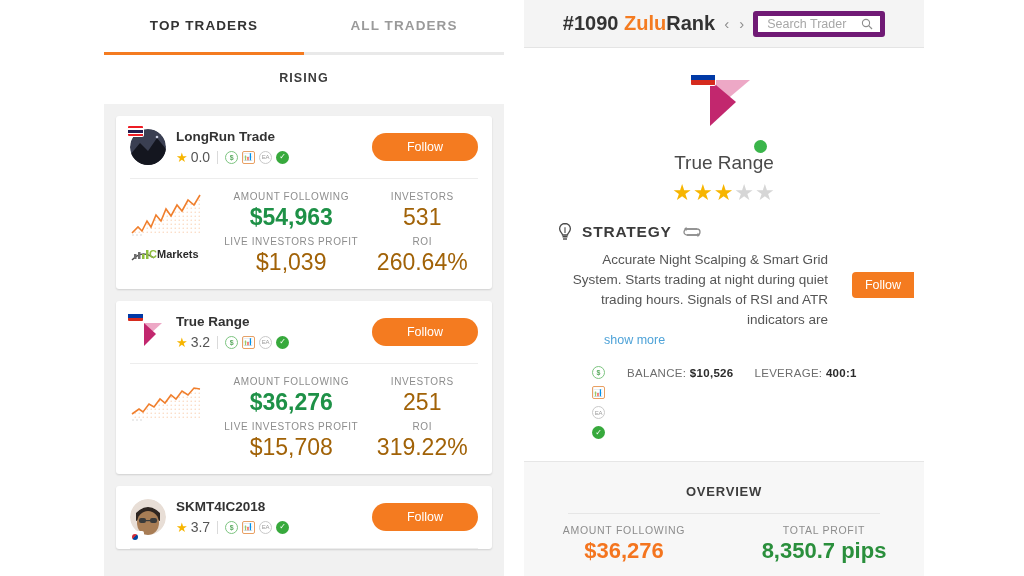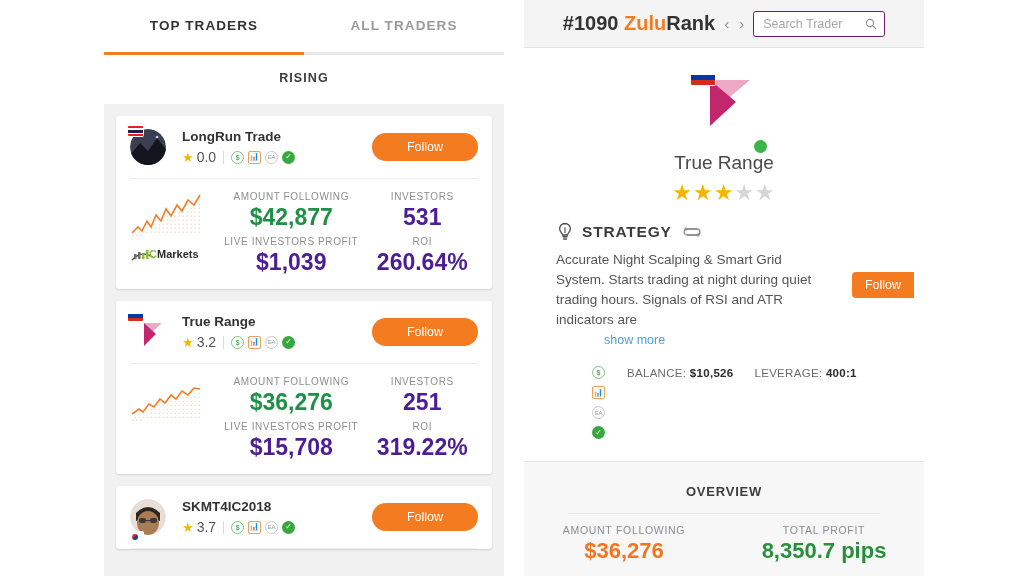--- a/index.html
+++ b/index.html
@@ -30,21 +30,21 @@
   .tc-head{display:flex;align-items:center;height:62px;border-bottom:1px solid #ededed;}
   .avatar{position:relative;width:36px;height:36px;border-radius:50%;flex:0 0 36px;overflow:visible;}
   .avatar .ball{width:36px;height:36px;border-radius:50%;overflow:hidden;}
   .flagbadge{position:absolute;left:-2px;top:-3px;width:15px;height:10px;border-radius:1px;overflow:hidden;box-shadow:0 0 0 1px #fff;}
   .flag-th{background:linear-gradient(#ed1c24 0 20%,#fff 20% 35%,#241d4f 35% 65%,#fff 65% 80%,#ed1c24 80% 100%);}
   .flag-ru{background:linear-gradient(#fff 0 33%,#0039a6 33% 66%,#d52b1e 66% 100%);}
   .flag-kr{background:#fff;position:relative;}
   .flag-kr:after{content:"";position:absolute;left:4px;top:2px;width:6px;height:6px;border-radius:50%;
      background:linear-gradient(135deg,#cd2e3a 50%,#0047a0 50%);}
 
-  .tc-name-block{margin-left:16px;flex:1;}
+  .tc-name-block{margin-left:10px;flex:1;}
   .tc-name{font-size:13.5px;font-weight:700;color:#333;line-height:16px;}
   .tc-rate-row{display:flex;align-items:center;margin-top:4px;}
   .star{color:#f7b500;font-size:13px;margin-right:3px;line-height:1;}
   .rate-val{font-size:14px;color:#555;margin-right:7px;}
   .sep{width:1px;height:13px;background:#dadada;margin-right:7px;}
   .badges{display:flex;align-items:center;gap:4px;}
   .bd{width:13px;height:13px;border-radius:50%;display:flex;align-items:center;justify-content:center;
       font-size:7px;line-height:1;box-sizing:border-box;}
   .bd-dollar{border:1px solid #7cc47f;color:#5aa95f;font-weight:700;}
   .bd-chart{border:1px solid #e9a063;color:#ef7f1a;border-radius:2px;font-size:8px;}
@@ -58,30 +58,30 @@
   .follow-btn{width:106px;height:28px;border-radius:14px;background:#f47b20;color:#fff;border:none;
       font-size:12.5px;font-family:inherit;cursor:pointer;display:flex;align-items:center;justify-content:center;}
 
   .tc-body{display:flex;padding:8px 0 12px;}
   .spark-col{flex:0 0 86px;display:flex;flex-direction:column;justify-content:flex-start;padding-top:4px;}
   .spark{width:78px;height:46px;}
   .broker-logo{margin-top:6px;width:80px;height:20px;}
   .stat-col{flex:1;text-align:center;}
   .stat-col.mid{flex:1.35;}
   .stat-label{font-size:10px;letter-spacing:.6px;color:#8d8d8d;margin-top:4px;}
-  .stat-big{font-size:23px;color:#4c1d95;font-weight:700;line-height:30px;}
+  .stat-big{font-size:23px;color:#a16207;font-weight:400;line-height:30px;}
   .stat-big.green{color:#1e9147;font-weight:700;}
 
   
   .right-panel{position:absolute;left:524px;top:0;width:400px;height:576px;background:#fff;}
   .rp-header{height:47px;background:#f4f4f4;border-bottom:1px solid #e4e4e4;display:flex;align-items:center;justify-content:center;gap:8px;}
   .rank{font-size:20px;font-weight:700;color:#333;}
   .rank .zulu{color:#f47b20;}
   .navarrow{color:#8d8d8d;font-size:15px;cursor:pointer;padding:0 1px;}
-  .searchbox{width:132px;height:26px;border:1px solid #701a75;background:#fff;border-radius:3px;
+  .searchbox{width:132px;height:26px;border:5px solid #701a75;background:#fff;border-radius:3px;
      display:flex;align-items:center;padding:0 7px;box-sizing:border-box;}
   .searchbox input{border:none;outline:none;flex:1;font-size:12.5px;color:#555;font-family:inherit;background:transparent;min-width:0;}
   .searchbox input::placeholder{color:#a7a7a7;}
   .mag{width:12px;height:12px;flex:0 0 12px;}
 
   .profile{padding-top:18px;text-align:center;position:relative;}
   .big-ava{position:relative;width:72px;height:72px;margin:0 auto;}
   .tr-logo{position:absolute;left:8px;top:6px;width:58px;height:58px;}
   .ru-badge{position:absolute;left:3px;top:4px;width:24px;height:15px;border-radius:1px;
      background:linear-gradient(#fff 0 33%,#0039a6 33% 66%,#d52b1e 66% 100%);box-shadow:0 0 0 1px #fff;}
@@ -90,21 +90,21 @@
   .prof-stars{margin-top:6px;font-size:22px;letter-spacing:1px;}
   .prof-stars .on{color:#f7b500;}
   .prof-stars .off{color:#d6d6d6;}
 
   .strategy-head{display:flex;align-items:center;margin:16px 0 0 32px;}
   .bulb{width:18px;height:20px;margin-right:8px;}
   .strategy-title{font-size:15.5px;font-weight:700;letter-spacing:.8px;color:#3b3b3b;}
   .cycle{width:20px;height:14px;margin-left:10px;}
 
   .strategy-body{position:relative;margin:8px 32px 0 32px;}
-  .strategy-text{font-size:13.5px;line-height:20px;color:#555;width:272px;}
+  .strategy-text{font-size:13.5px;line-height:20px;color:#555;width:272px;text-align:right;}
   .showmore{color:#4fa3d8;font-size:12.5px;margin-top:3px;display:inline-block;cursor:pointer;margin-left:48px;}
   .follow-sq{position:absolute;right:-22px;top:22px;width:62px;height:26px;background:#f47b20;color:#fff;
      border:none;border-radius:4px 0 0 4px;font-size:12.5px;font-family:inherit;cursor:pointer;}
 
   .meta-row{display:flex;margin:18px 0 0 0;padding-left:68px;}
   .icon-col{display:flex;flex-direction:column;gap:7px;}
   .meta-text{font-size:11.5px;color:#6d6d6d;letter-spacing:.3px;margin-left:22px;padding-top:1px;}
   .meta-text b{color:#2b2b2b;}
   .meta-text .gap{display:inline-block;width:14px;}
 
@@ -188,21 +188,21 @@
               <rect x="4" y="11" width="2.5" height="5" fill="#6f6f6f"></rect>
               <rect x="8" y="9" width="2.5" height="7" fill="#6f6f6f"></rect>
               <rect x="12" y="11" width="2.5" height="5" fill="#8fbe3f"></rect>
               <rect x="16" y="7" width="2.5" height="9" fill="#8fbe3f"></rect>
               <text x="19" y="15" font-size="11" font-weight="bold" fill="#8fbe3f" font-family="sans-serif">C</text>
               <text x="27" y="15" font-size="11" font-weight="bold" fill="#2b2b2b" font-family="sans-serif">Markets</text>
             </svg>
           </div>
           <div class="stat-col mid">
             <div class="stat-label">AMOUNT FOLLOWING</div>
-            <div class="stat-big green">$42,877</div>
+            <div class="stat-big green">$54,963</div>
             <div class="stat-label">LIVE INVESTORS PROFIT</div>
             <div class="stat-big">$1,039</div>
           </div>
           <div class="stat-col">
             <div class="stat-label">INVESTORS</div>
             <div class="stat-big">531</div>
             <div class="stat-label">ROI</div>
             <div class="stat-big">260.64%</div>
           </div>
         </div>

